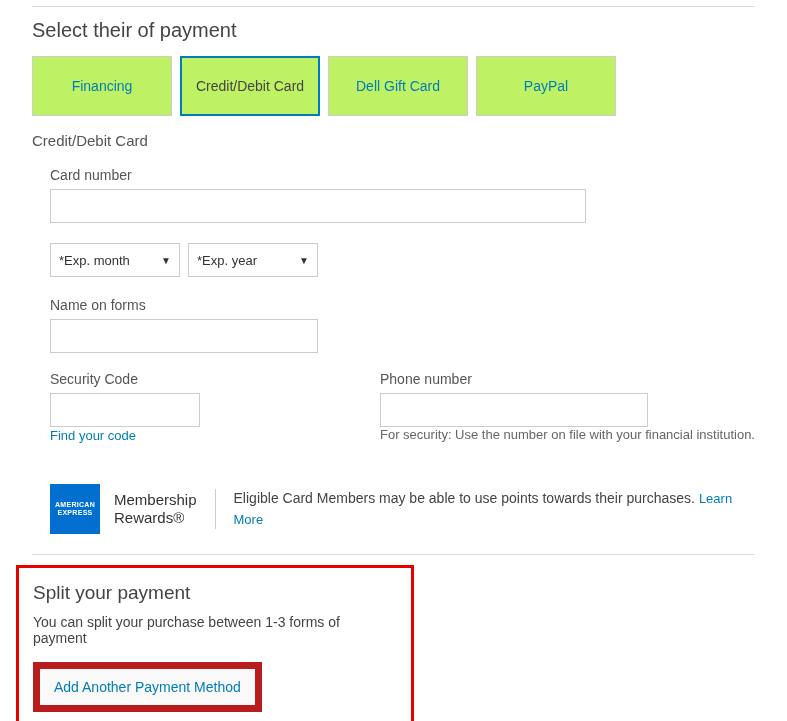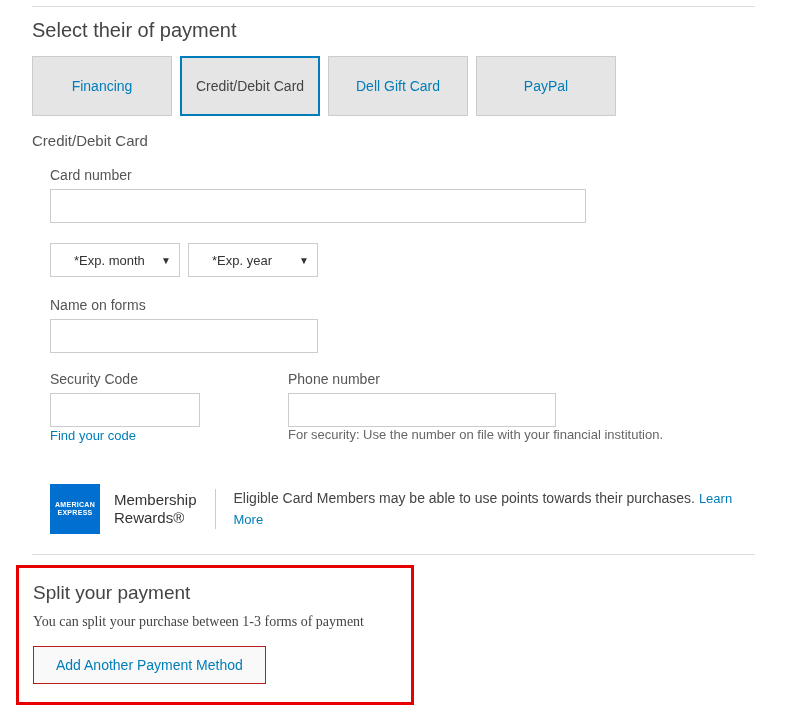--- a/index.html
+++ b/index.html
@@ -35,21 +35,21 @@
     border: 1px solid #ccc;
     padding: 9px 12px;
     height: 60px;
     min-width: 140px;
     display: flex;
     align-items: center;
     justify-content: center;
     cursor: pointer;
     font-size: 14px;
     color: #007db8;
-    background: #e5e5e5;
+    background: #bef264;
   }
   .tab.selected {
     border: 2px solid #007db8;
     color: #444;
   }
   .subheader {
     font-size: 15px;
     color: #555;
     margin: 6px 0 18px 0;
   }
@@ -71,36 +71,36 @@
   }
   .card-number-input { width: 536px; }
   .row { display: flex; gap: 8px; }
   .select-wrap {
     position: relative;
     border: 1px solid #ccc;
     height: 34px;
     width: 130px;
     display: flex;
     align-items: center;
-    padding: 0 23px;
+    padding: 0 8px;
     font-size: 13px;
     color: #333;
     background: #fff;
     cursor: pointer;
   }
   .select-wrap .caret {
     position: absolute;
     right: 8px;
     font-size: 10px;
     color: #333;
   }
   .name-input { width: 268px; }
   .sec-input { width: 150px; }
   .phone-input { width: 268px; }
-  .two-col { display: flex; gap: 88px; }
+  .two-col { display: flex; gap: 88px; justify-content: space-between; }
   .link { color: #007db8; text-decoration: none; font-size: 13px; cursor: pointer;}
   .small-text { font-size: 13px; color: #666; }
   .amex-row {
     display: flex;
     align-items: center;
     gap: 0;
     margin-top: 41px;
   }
   .amex-logo {
     width: 50px;
@@ -149,27 +149,26 @@
   .split-title {
     font-size: 19px;
     color: #444;
     margin: 0 0 10px 0;
     font-weight: 400;
   }
   .split-desc {
     font-size: 14px;
     color: #444;
     margin: 0 0 16px 0;
-    font-family: Liberation Serif, serif;
   }
   .add-btn {
-    border: 1px solid #b91c1c;
+    border: 7px solid #b91c1c;
     background: #f9f9f9;
     color: #007db8;
-    padding: 10px 22px;
+    padding: 10px 14px;
     font-size: 14px;
     cursor: pointer;
   }
   .mb-28 { margin-bottom: 20px; }
   .mb-18 { margin-bottom: 18px; }
   .mt-6 { }
 </style>
 </head>
 <body>
 

